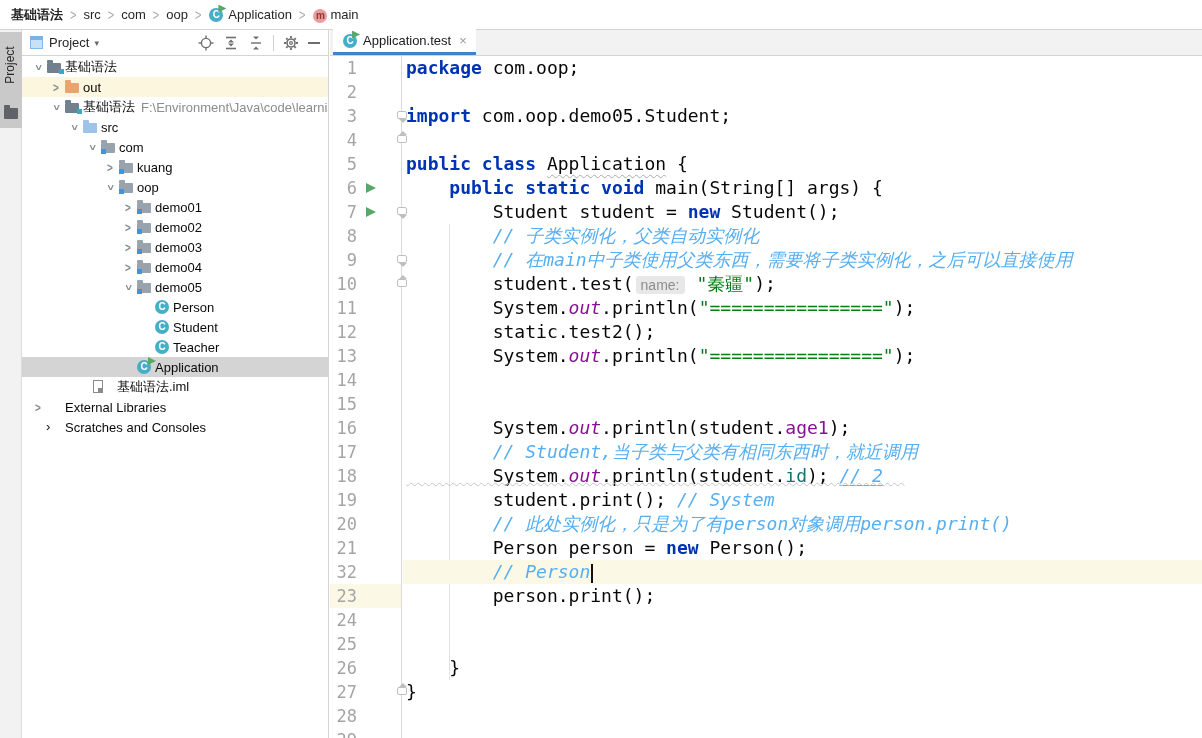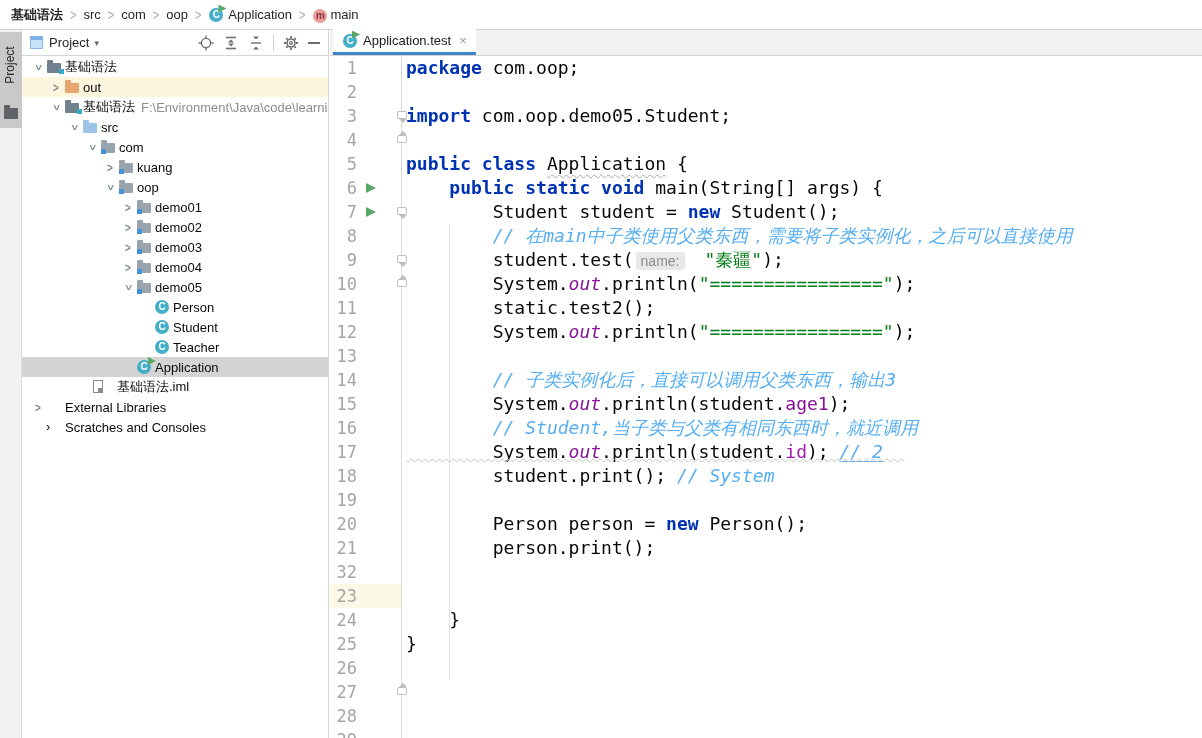--- a/index.html
+++ b/index.html
@@ -102,22 +102,22 @@
   #indent-guide { position:absolute; left:46px; top:168px; width:1px; height:456px; background:#E3E3E3; }
 
   .tk-kw  { color:#0033B3; font-weight:bold;text-align:center; }
   .tk-pl  { color:#080808; }
   .tk-plw { color:#080808; text-decoration:underline wavy #ABABAB 1px; text-underline-offset:4px; }
   .tk-str { color:#067D17; }
   .tk-cm  { color:#55AEF2; font-style:italic; }
   .tk-cmu { color:#55AEF2; font-style:italic; text-decoration:underline; text-underline-offset:3px; }
   .tk-sf  { color:#871094; font-style:italic; }
   .tk-fld { color:#871094; }
-  .tk-fldu{ color:#a21caf; text-underline-offset:3px;margin-top:36px; }
-  .tk-hint{ background:#E8E8E8; color:#8C8C8C; border-radius:3px; padding:1px 5px; margin:0 20px 0 2px;
+  .tk-fldu{ color:#0f766e; text-underline-offset:3px;margin-top:36px; }
+  .tk-hint{ background:#E8E8E8; color:#8C8C8C; border-radius:3px; padding:1px 5px; margin:0 12px 0 2px;
     font-family:"Liberation Sans",sans-serif; font-size:14px; }
   .caret { display:inline-block; width:2px; height:19px; background:#111; vertical-align:middle;
     margin-left:1px; }
   .squiggle { position:absolute; left:3px; bottom:1px; color:transparent;
     text-decoration:underline wavy #C6C6C6 1px; pointer-events:none; }
 </style>
 </head>
 <body>
 
 <div id="breadcrumb">
@@ -468,33 +468,35 @@
       </div>
     <div id="code">
       <div id="indent-guide"></div>
     <div class="c-line"><span class="tk-kw">package</span><span class="tk-pl"> com.oop;</span></div>
         <div class="c-line"></div>
         <div class="c-line"><span class="tk-kw">import</span><span class="tk-pl"> com.oop.demo05.Student;</span></div>
         <div class="c-line"></div>
         <div class="c-line"><span class="tk-kw">public class</span><span class="tk-pl"> </span><span class="tk-plw">Application</span><span class="tk-pl"> {</span></div>
         <div class="c-line"><span class="tk-pl">    </span><span class="tk-kw">public static void</span><span class="tk-pl"> main(String[] args) {</span></div>
         <div class="c-line"><span class="tk-pl">        Student student = </span><span class="tk-kw">new</span><span class="tk-pl"> Student();</span></div>
+        <div class="c-line"><span class="tk-pl">        </span><span class="tk-cm">// 子类实例化，父类自动实例化</span></div>
         <div class="c-line"><span class="tk-pl">        </span><span class="tk-cm">// 在main中子类使用父类东西，需要将子类实例化，之后可以直接使用</span></div>
         <div class="c-line"><span class="tk-pl">        student.test(</span><span class="tk-hint">name:</span><span class="tk-str">"秦疆"</span><span class="tk-pl">);</span></div>
         <div class="c-line"><span class="tk-pl">        System.</span><span class="tk-sf">out</span><span class="tk-pl">.println(</span><span class="tk-str">"================"</span><span class="tk-pl">);</span></div>
         <div class="c-line"><span class="tk-pl">        static.test2();</span></div>
         <div class="c-line"><span class="tk-pl">        System.</span><span class="tk-sf">out</span><span class="tk-pl">.println(</span><span class="tk-str">"================"</span><span class="tk-pl">);</span></div>
         <div class="c-line"></div>
-        <div class="c-line"><span class="tk-pl">        </span><span class="tk-cm">// 子类实例化后，直接可以调用父类东西，输出3</span></div>
+        <div class="c-line"><span class="tk-pl">        </span></div>
         <div class="c-line"><span class="tk-pl">        System.</span><span class="tk-sf">out</span><span class="tk-pl">.println(student.</span><span class="tk-fld">age1</span><span class="tk-pl">);</span></div>
         <div class="c-line"><span class="tk-pl">        </span><span class="tk-cm">// Student,当子类与父类有相同东西时，就近调用</span></div>
         <div class="c-line"><span class="tk-pl">        System.</span><span class="tk-sf">out</span><span class="tk-pl">.println(student.</span><span class="tk-fldu">id</span><span class="tk-pl">); </span><span class="tk-cmu">// 2</span><span class="squiggle">&nbsp;&nbsp;&nbsp;&nbsp;&nbsp;&nbsp;&nbsp;&nbsp;&nbsp;&nbsp;&nbsp;&nbsp;&nbsp;&nbsp;&nbsp;&nbsp;&nbsp;&nbsp;&nbsp;&nbsp;&nbsp;&nbsp;&nbsp;&nbsp;&nbsp;&nbsp;&nbsp;&nbsp;&nbsp;&nbsp;&nbsp;&nbsp;&nbsp;&nbsp;&nbsp;&nbsp;&nbsp;&nbsp;&nbsp;&nbsp;&nbsp;&nbsp;&nbsp;&nbsp;&nbsp;&nbsp;</span></div>
         <div class="c-line"><span class="tk-pl">        student.print(); </span><span class="tk-cm">// System</span></div>
-        <div class="c-line"><span class="tk-pl">        </span></div>
+        <div class="c-line"><span class="tk-pl">        </span><span class="tk-cm">// 此处实例化，只是为了有person对象调用person.print()</span></div>
         <div class="c-line"><span class="tk-pl">        Person person = </span><span class="tk-kw">new</span><span class="tk-pl"> Person();</span></div>
+        <div class="c-line current"><span class="tk-pl">        </span><span class="tk-cm">// Person</span><span class="caret"></span></div>
         <div class="c-line"><span class="tk-pl">        person.print();</span></div>
         <div class="c-line"></div>
         <div class="c-line"></div>
         <div class="c-line"><span class="tk-pl">    }</span></div>
         <div class="c-line"><span class="tk-pl">}</span></div>
         <div class="c-line"></div>
       </div>
   </div>
 </div>
 

